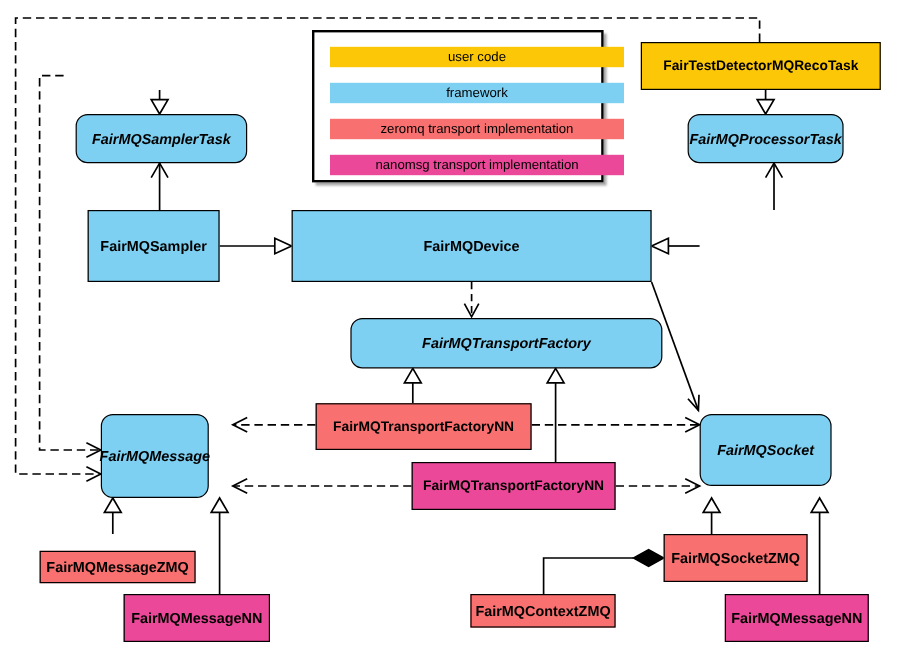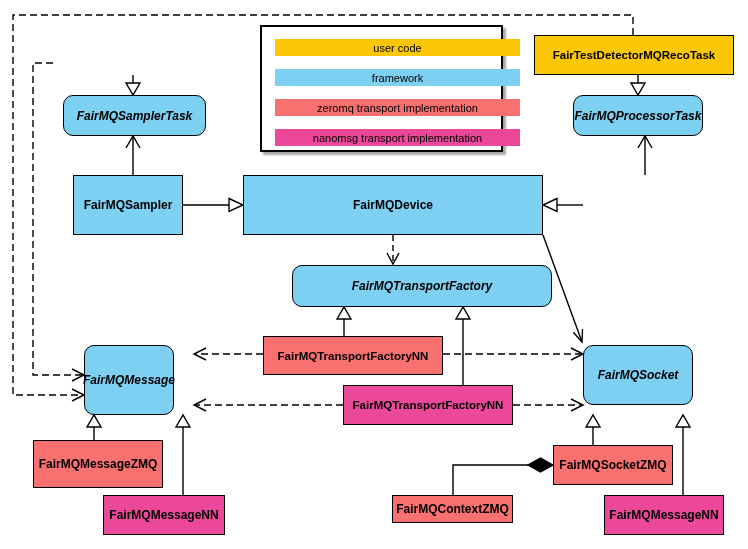--- a/index.html
+++ b/index.html
@@ -34,21 +34,21 @@
   #n-samplertask{left:63px;top:95px;width:143px;height:41px;}
   #n-processortask{left:573px;top:95px;width:130px;height:41px;}
   #n-sampler{left:73px;top:175px;width:110px;height:60px;}
   #n-device{left:243px;top:175px;width:300px;height:60px;}
   #n-processor{left:583px;top:175px;width:110px;height:60px;}
   #n-tf{left:263px;top:265px;width:260px;height:42px;margin-left:29px;}
   #n-tfzmq{left:263px;top:336px;width:180px;height:39px;font-size:11.5px;}
   #n-tfnn{left:343px;top:385px;width:170px;height:40px;font-size:11.5px;}
   #n-message{left:84px;top:345px;width:90px;height:70px;}
   #n-socket{left:583px;top:345px;width:110px;height:60px;}
-  #n-msgzmq{left:33px;top:440px;width:130px;height:48px;}
+  #n-msgzmq{left:33px;top:459px;width:130px;height:27px;}
   #n-msgnn{left:103px;top:495px;width:122px;height:40px;}
   #n-sockzmq{left:553px;top:445px;width:120px;height:40px;}
   #n-socknn{left:604px;top:495px;width:120px;height:40px;}
   #n-ctxzmq{left:392px;top:495px;width:121px;height:28px;}
 
   
   #legend{
     position:absolute;left:260px;top:25px;width:243px;height:127px;
     box-sizing:border-box;
     background:#ffffff;border:2px solid #000;

